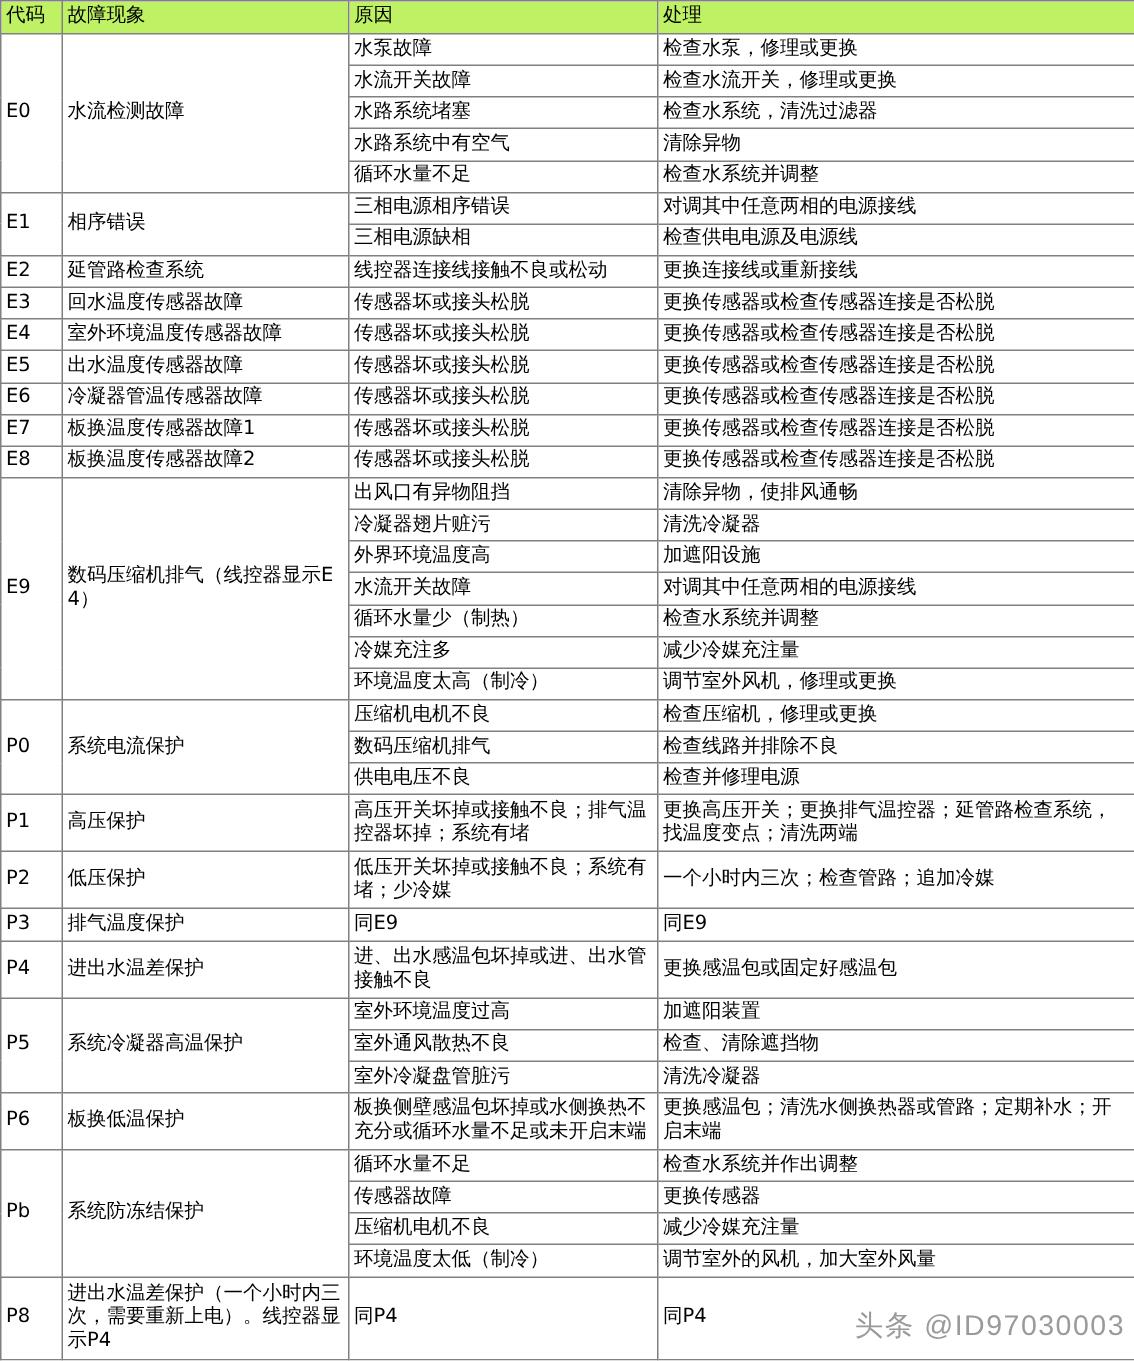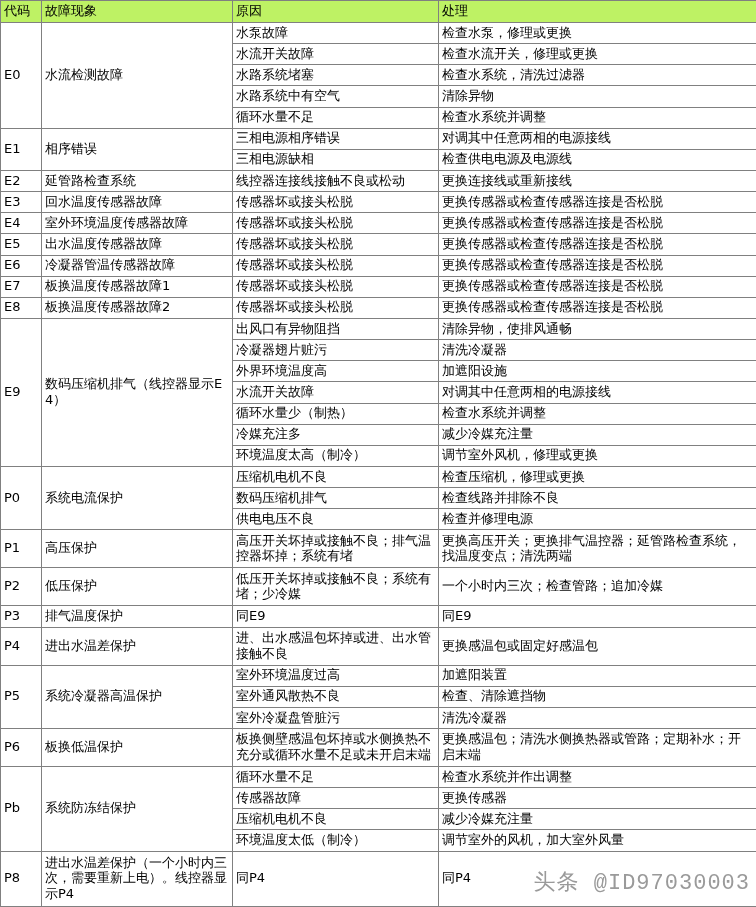--- a/index.html
+++ b/index.html
@@ -45,24 +45,24 @@
   #fault-table td.code-cell {
     vertical-align: middle;
   }
   #fault-table td.sym-cell {
     vertical-align: middle;
   }
   .watermark {
     position: absolute;
     right: 6px;
     bottom: 10px;
-    font-size: 22px;
+    font-size: 19px;
     color: #9a9a9a;
     letter-spacing: 1px;
-    font-family: Liberation Mono, monospace;
+    font-family: Liberation Sans, sans-serif;
     white-space: nowrap;
     pointer-events: none;
     text-align: right;
   }
 </style>
 </head>
 <body>
 
 <table id="fault-table">
   <colgroup>

